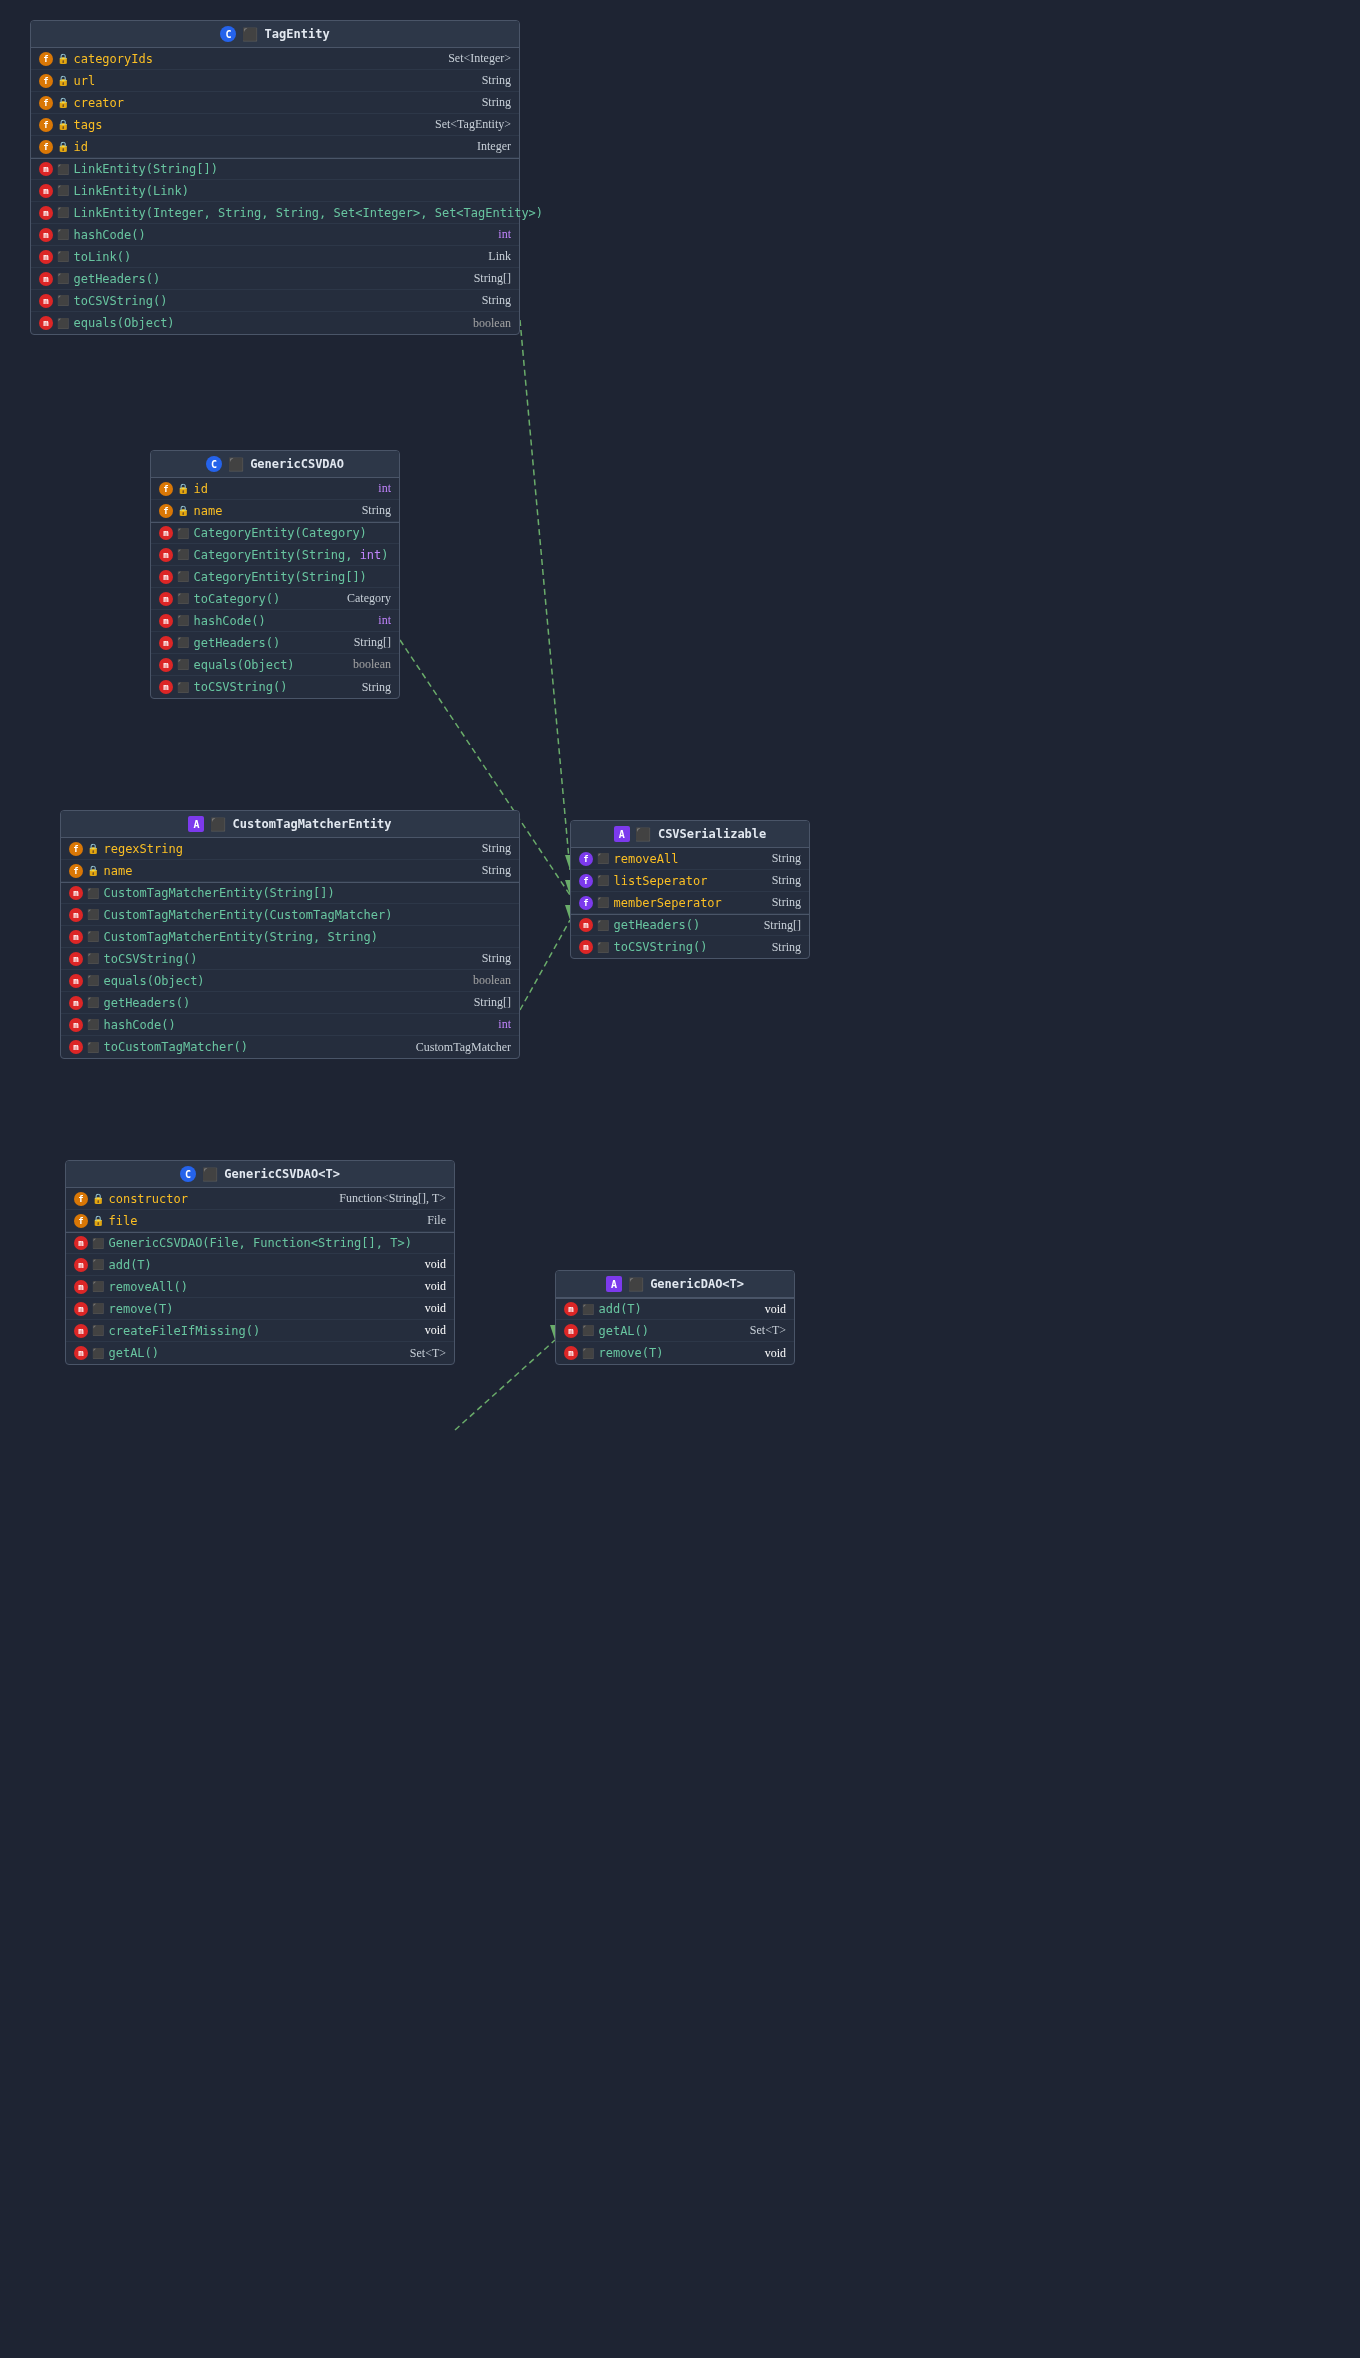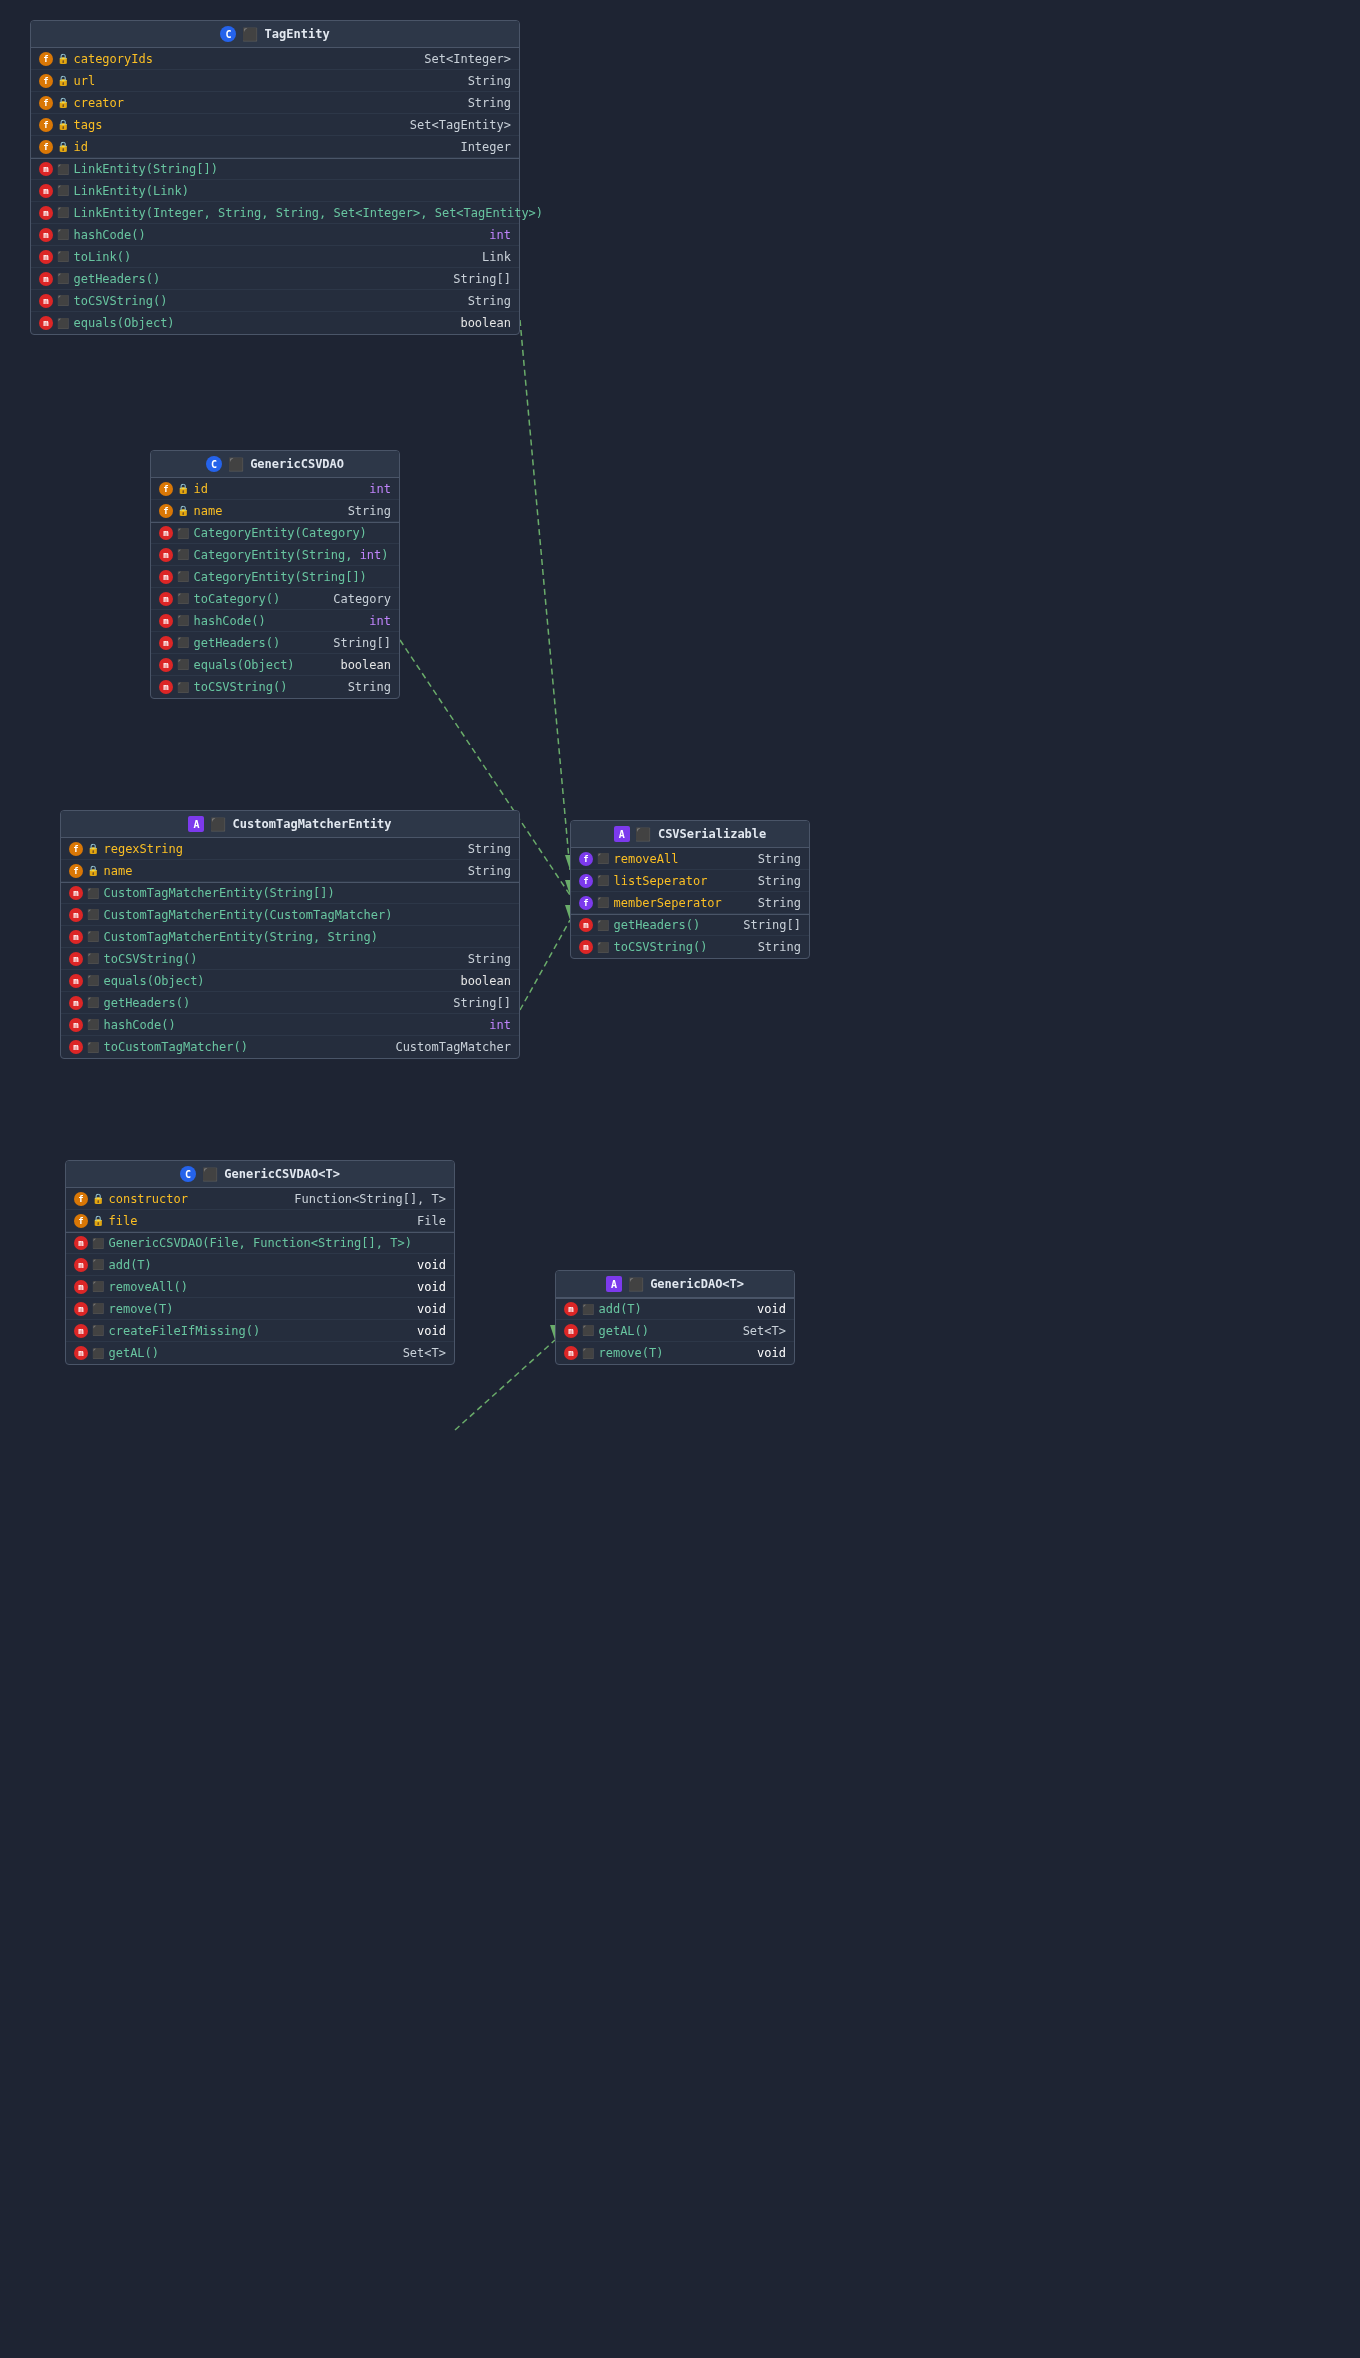--- a/index.html
+++ b/index.html
@@ -73,24 +73,25 @@
       flex: 1;
       color: #68c5a0;
       white-space: nowrap;
     }
 
     .row-type {
       color: #c9d1d9;
       text-align: center;
       white-space: nowrap;
       margin-left: 8px;
+      font-family: Liberation Serif, serif;
     }
 
     .row-type.int-type { color: #c084fc; }
-    .row-type.boolean-type { color: #e5e5e5; }
+    .row-type.boolean-type { color: #a3a3a3; }
     .row-type.void-type { color: #ffffff; }
 
     .icon-f {
       display: inline-flex;
       align-items: center;
       justify-content: center;
       width: 14px;
       height: 14px;
       border-radius: 50%;
       font-size: 9px;

